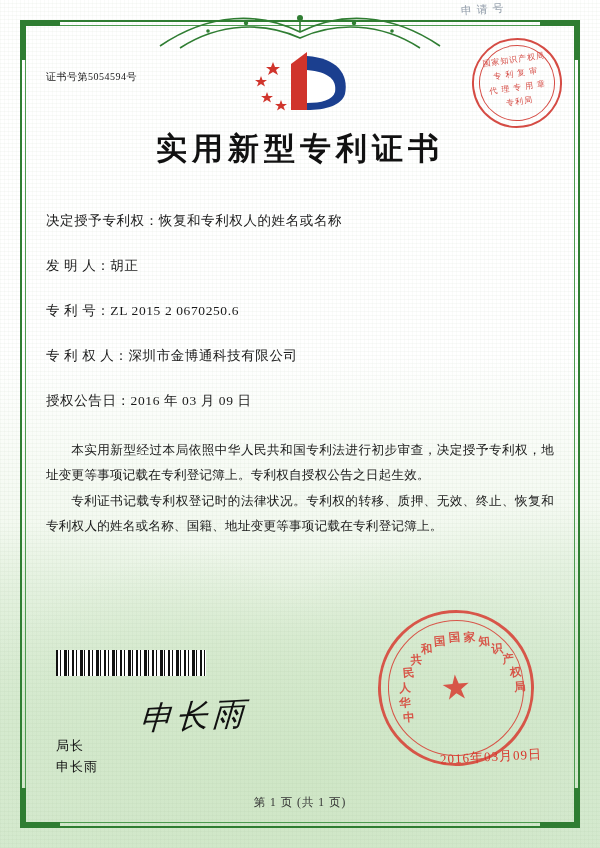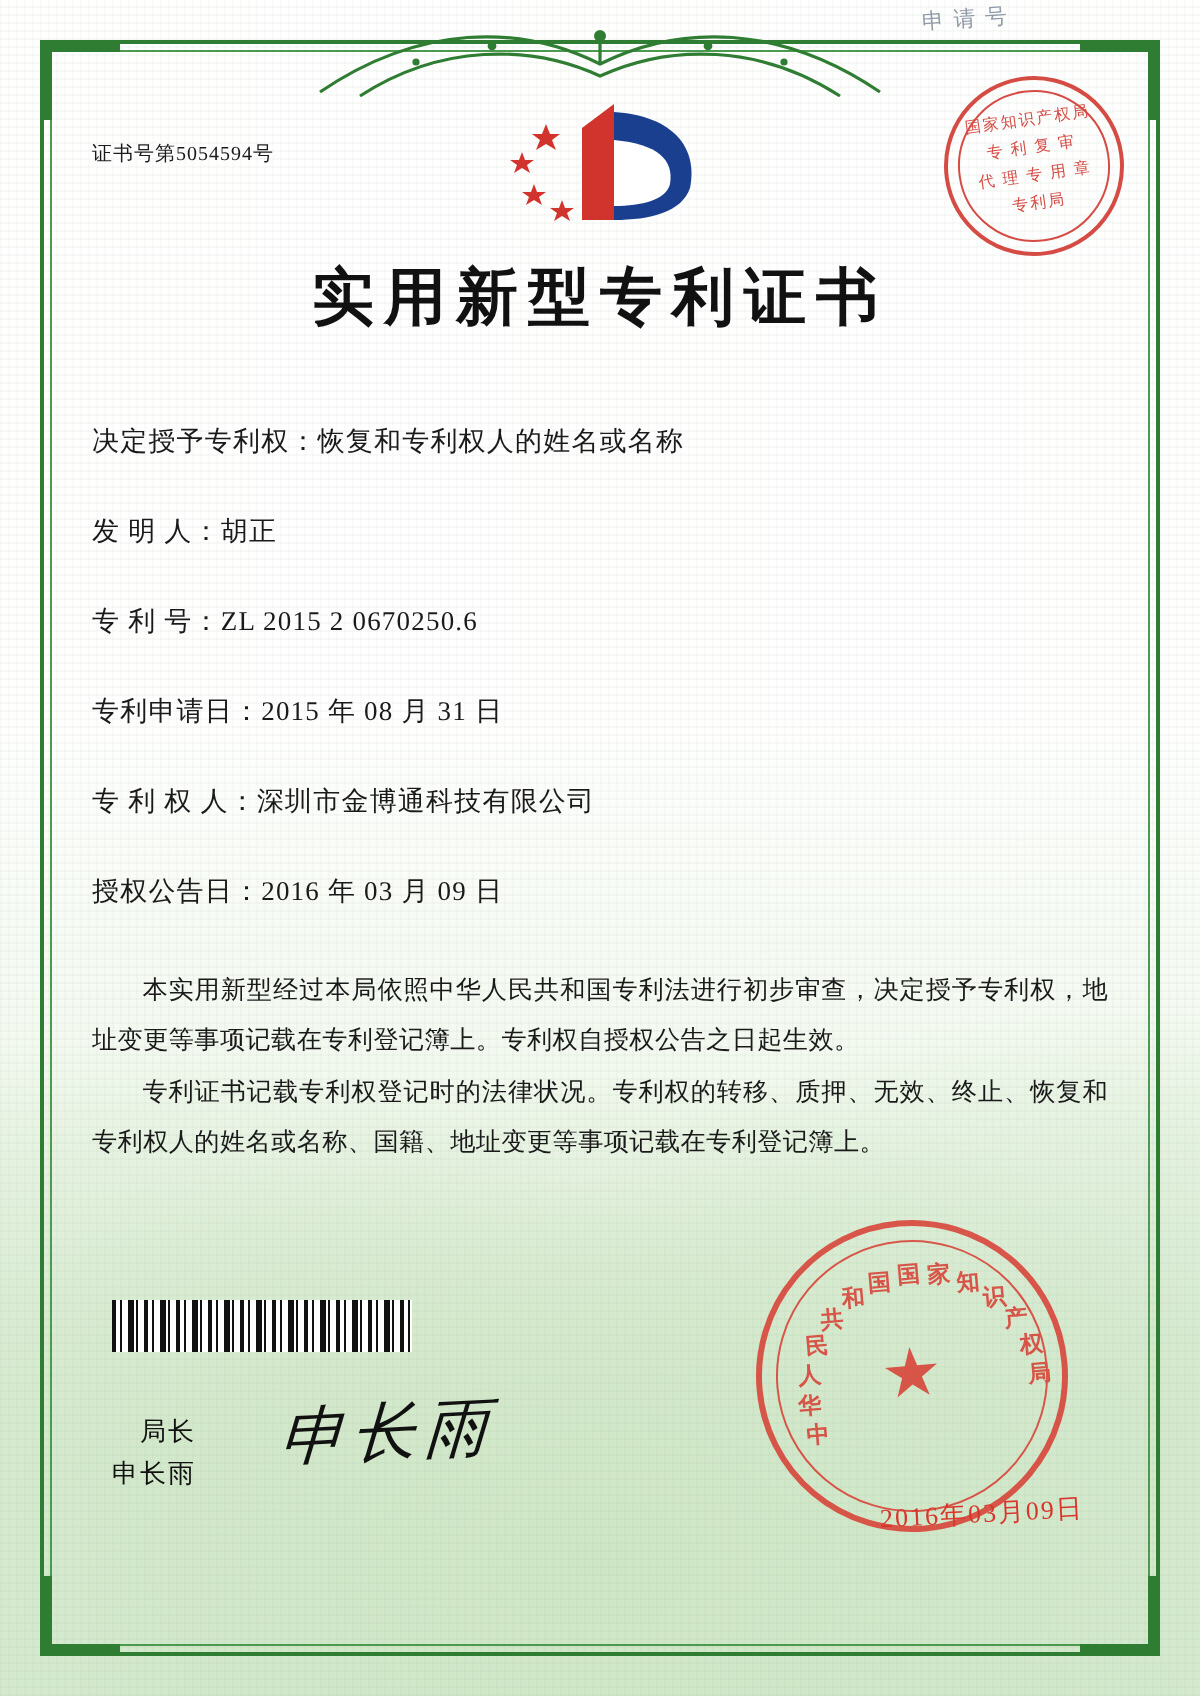--- a/index.html
+++ b/index.html
@@ -203,26 +203,25 @@
       #fff 11px, #fff 12px,
       #111 12px, #111 13px,
       #fff 13px, #fff 16px
     );
   }
 
   
   .sig-block {
     position: absolute;
     left: 56px;
-    top: 706px;
+    top: 736px;
     font-size: 13px;
     color: #111;
     line-height: 1.6;
     letter-spacing: 1px;
-    text-align: right;
   }
   .sig-handwriting {
     position: absolute;
     left: 140px;
     top: 695px;
     font-size: 32px;
     font-family: "Liberation Serif", serif;
     font-style: italic;
     color: #111;
     letter-spacing: 4px;
@@ -363,23 +362,20 @@
 
     <div class="fields">
       <div class="field-row">
         <span class="field-label">决定授予专利权：</span><span class="field-value">恢复和专利权人的姓名或名称</span>
       </div>
       <div class="field-row">
         <span class="field-label">发 明 人：</span><span class="field-value">胡正</span>
       </div>
       <div class="field-row">
         <span class="field-label">专 利 号：</span><span class="field-value">ZL 2015 2 0670250.6</span>
-      </div>
-      <div class="field-row">
-        <span class="field-label">专利申请日：</span><span class="field-value">2015 年 08 月 31 日</span>
       </div>
       <div class="field-row">
         <span class="field-label">专 利 权 人：</span><span class="field-value">深圳市金博通科技有限公司</span>
       </div>
       <div class="field-row">
         <span class="field-label">授权公告日：</span><span class="field-value">2016 年 03 月 09 日</span>
       </div>
     </div>
 
     <div class="body-text">
@@ -412,13 +408,14 @@
       <span style="transform: rotate(42deg) translate(0, -58px) rotate(-42deg);">识</span>
       <span style="transform: rotate(57deg) translate(0, -58px) rotate(-57deg);">产</span>
       <span style="transform: rotate(72deg) translate(0, -58px) rotate(-72deg);">权</span>
       <span style="transform: rotate(87deg) translate(0, -58px) rotate(-87deg);">局</span>
     </div>
     <div class="seal-star">★</div>
     <div class="seal-bottom-text"></div>
   </div>
   <div class="seal-date">2016年03月09日</div>
 
+  <div class="page-footer">第 1 页 (共 1 页)</div>
 </div>
 
 </body></html>

